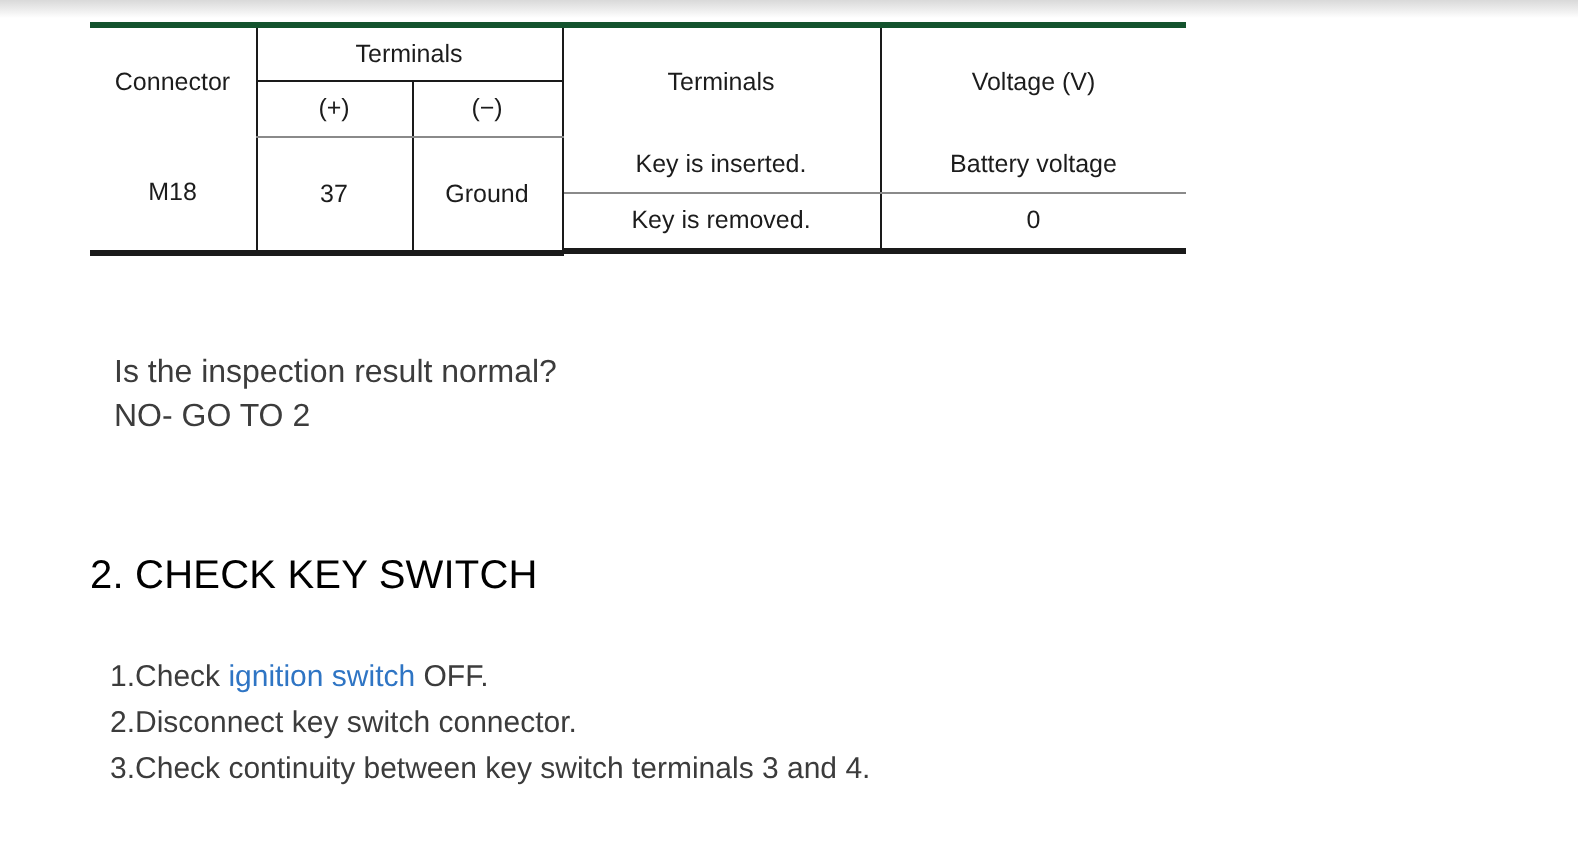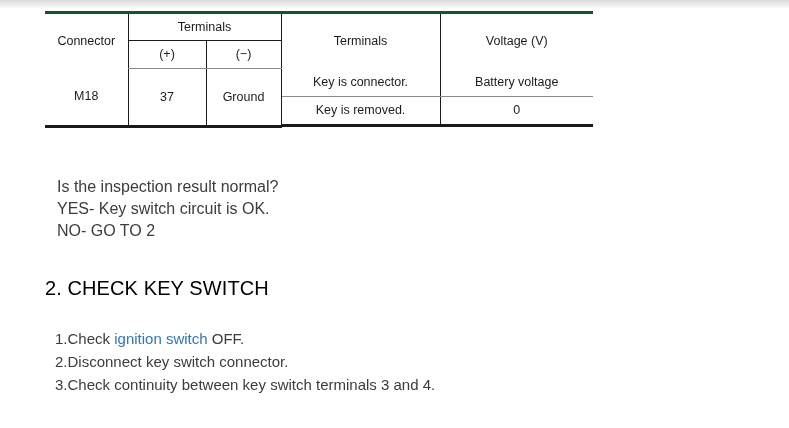--- a/index.html
+++ b/index.html
@@ -126,21 +126,21 @@
 
       <tr>
         <td class="bd-l bd-r bd-b-gray h-sub">(+)</td>
         <td class="bd-r bd-b-gray h-sub">(−)</td>
       </tr>
 
       <tr>
         <td class="bd-b-gray h-data" rowspan="2" style="border-bottom:none;">M18</td>
         <td class="bd-l bd-r h-data" rowspan="2">37</td>
         <td class="bd-r h-data" rowspan="2">Ground</td>
-        <td class="bd-r bd-b-gray h-data">Key is connector.</td>
+        <td class="bd-r bd-b-gray h-data">Key is inserted.</td>
         <td class="bd-b-gray h-data">Battery voltage</td>
       </tr>
 
       <tr>
         <td class="bd-r rule-bottom h-data">Key is removed.</td>
         <td class="rule-bottom h-data">0</td>
       </tr>
 
       <tr style="height:0;">
         <td class="rule-bottom" style="height:0;padding:0;"></td>
@@ -148,21 +148,20 @@
         <td class="rule-bottom bd-r" style="height:0;padding:0;"></td>
         <td style="height:0;padding:0;border-right:1.5px solid #1a1a1a;"></td>
         <td style="height:0;padding:0;"></td>
       </tr>
     </tbody>
   </table>
 </div>
 
 <div class="prose">
   <div>Is the inspection result normal?</div>
-  <div>YES- Key switch circuit is OK.</div>
   <div>NO- GO TO 2</div>
 </div>
 
 <div class="section-heading">2. CHECK KEY SWITCH</div>
 
 <div class="steps">
   <div>
     <span class="num">1.</span><span>Check </span><span class="link">ignition switch</span><span> OFF.</span>
   </div>
   <div>

